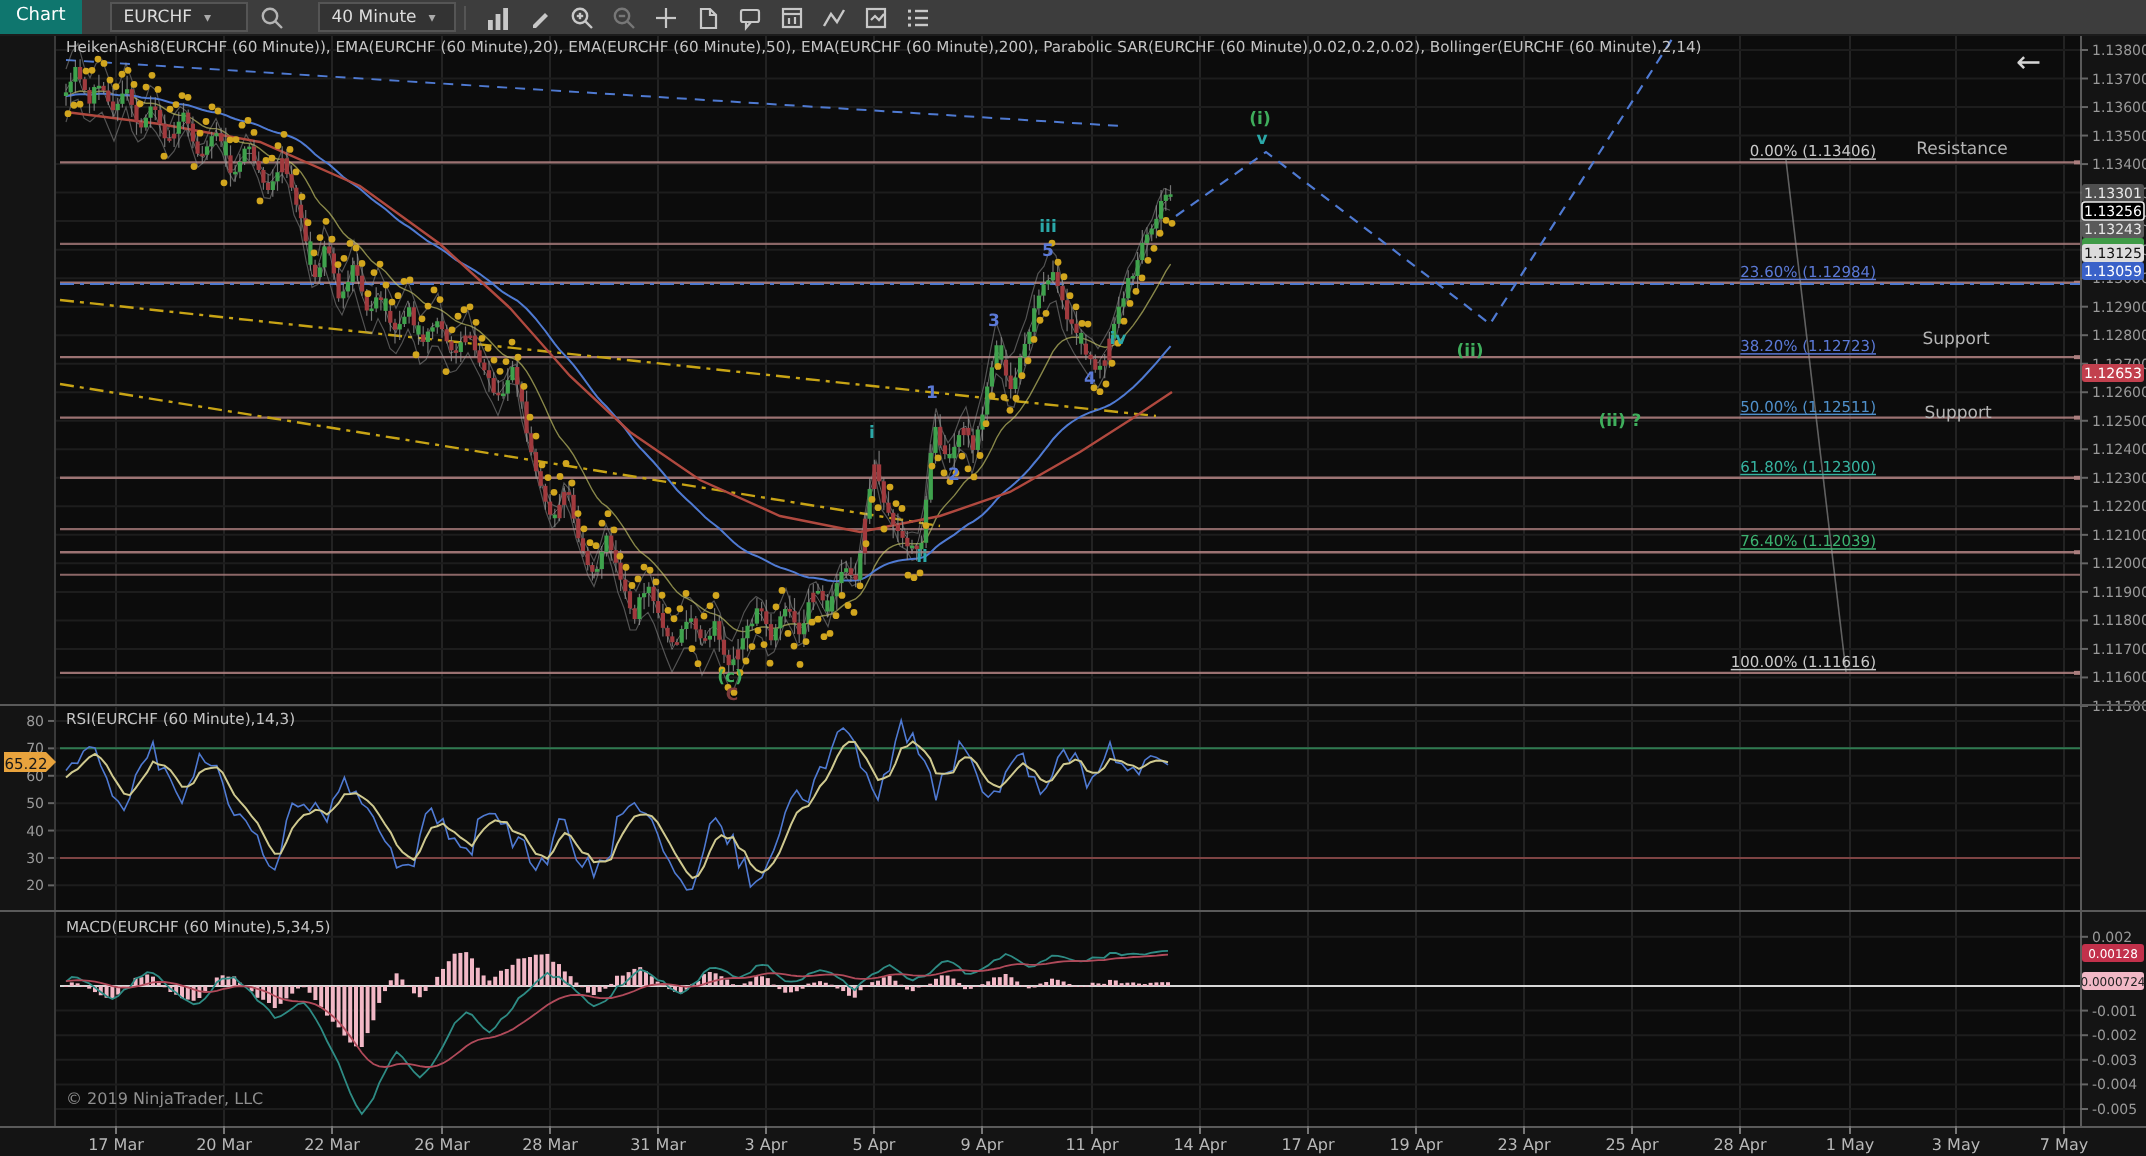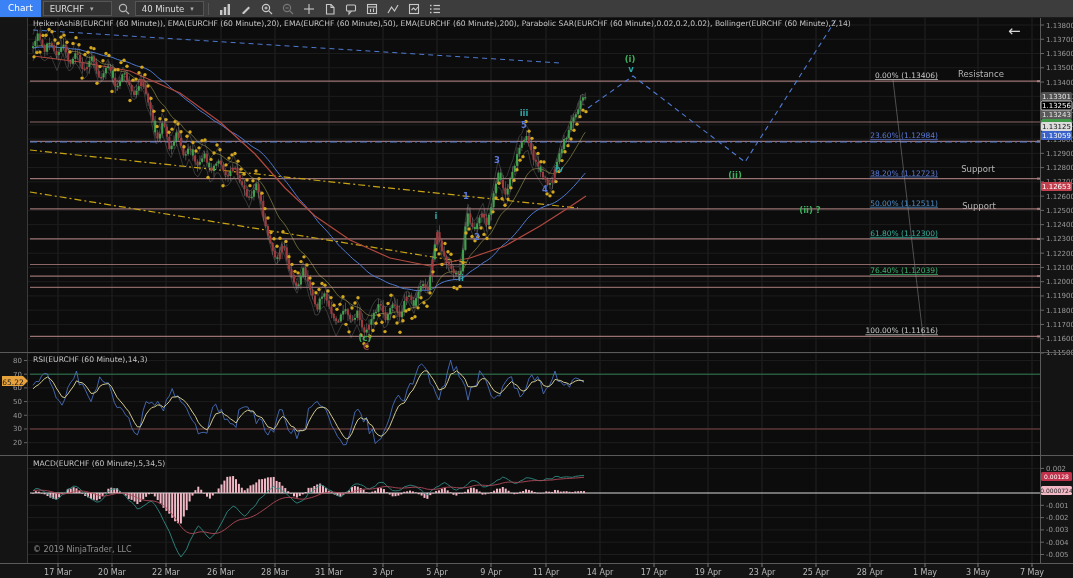--- a/index.html
+++ b/index.html
@@ -1,23 +1,23 @@
 <!DOCTYPE html>
 <html><head>
 <meta charset="utf-8">
 <style>
   html,body{margin:0;padding:0;background:#222;}
   #app{position:relative;width:1073px;height:578px;background:#141414;overflow:hidden;
        font-family:"DejaVu Sans",sans-serif;}
   #toolbar{position:absolute;left:0;top:0;width:1073px;height:17px;background:#3d3d3d;
            border-bottom:1px solid #1c1c1c;display:flex;align-items:center;z-index:5;}
-  .tab-chart{height:17px;line-height:17px;padding:0 8px;background:#3b82f6;color:#fff;
+  .tab-chart{height:17px;line-height:17px;padding:0 8px;background:#0f766e;color:#fff;
              font-size:9px;cursor:pointer;}
   .combo{display:flex;align-items:center;height:13px;background:#333;border:1px solid #555;
-         margin-left:2px;padding:0 3px 0 6px;color:#ddd;font-size:8.5px;cursor:pointer;min-width:58px;
+         margin-left:14px;padding:0 3px 0 6px;color:#ddd;font-size:8.5px;cursor:pointer;min-width:58px;
          }
   .chev{color:#aaa;font-size:7px;margin-left:6px;}
   .tbicon{width:18px;height:15px;margin-left:3px;display:flex;align-items:center;justify-content:center;cursor:pointer;}
   .tbicon svg{display:block;}
   .tbsep{width:1px;height:12px;background:#555;margin:0 4px;}
   #iconstrip{display:flex;align-items:center;}
   #chart{position:absolute;left:0;top:0;z-index:1;}
   text{font-family:"DejaVu Sans",sans-serif;}
   .lbl{fill:#c4c4c4;font-size:7.6px;}
   .copyright{fill:#8f8f8f;font-size:8px;}

